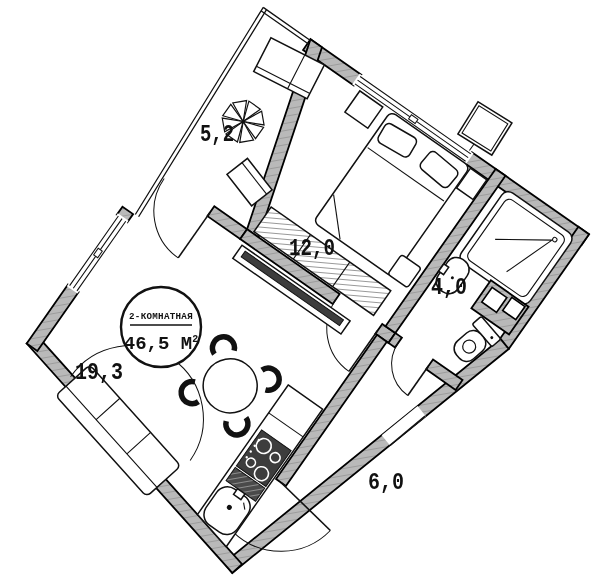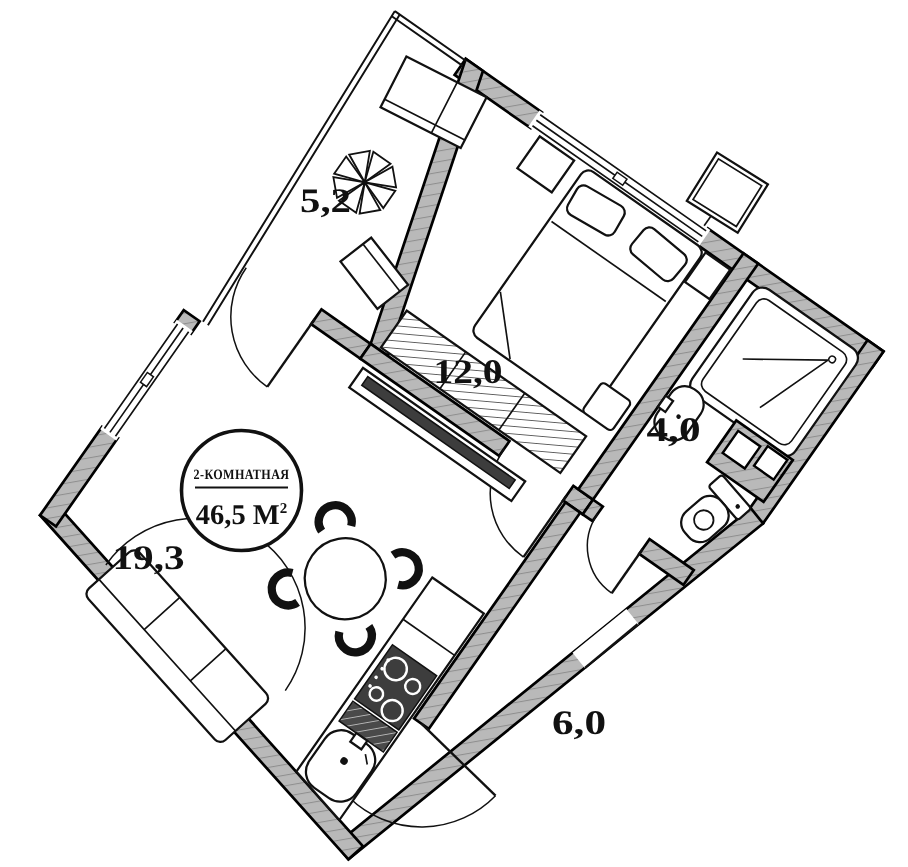--- a/index.html
+++ b/index.html
@@ -1,17 +1,17 @@
 <!DOCTYPE html>
 <html><head>
 <meta charset="utf-8">
 <style>
   html,body{margin:0;padding:0;background:#ffffff;}
   .stage{position:relative;width:605px;height:578px;background:#fff;overflow:hidden;
-         font-family:Liberation Serif, serif;}
+         font-family:Liberation Mono, monospace;}
   svg{display:block;}
   .wall{fill:url(#wallHatch);stroke:#000;stroke-width:1.8;}
   .parapet{stroke:#111;stroke-width:1.3;fill:none;}
   .winline{stroke:#111;stroke-width:1.1;fill:none;}
   .furn{fill:#fff;stroke:#111;stroke-width:1.5;}
   .fline{stroke:#111;stroke-width:1.1;fill:none;}
   .arc{fill:none;stroke:#111;stroke-width:1;}
   .leaf{stroke:#111;stroke-width:1.6;fill:none;}
   .dark{fill:#3d3d3d;stroke:#111;stroke-width:1;}
   .lbl{font-weight:bold;font-size:23px;fill:#111;text-anchor:middle;}

